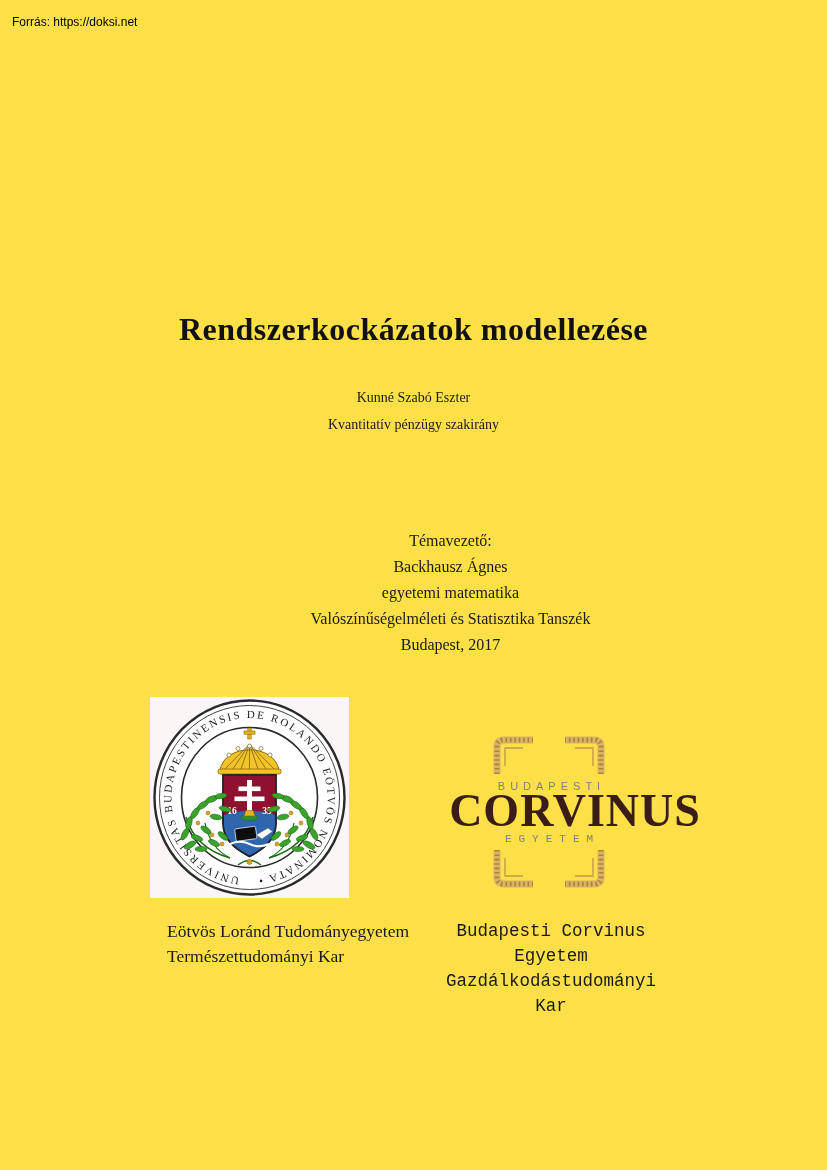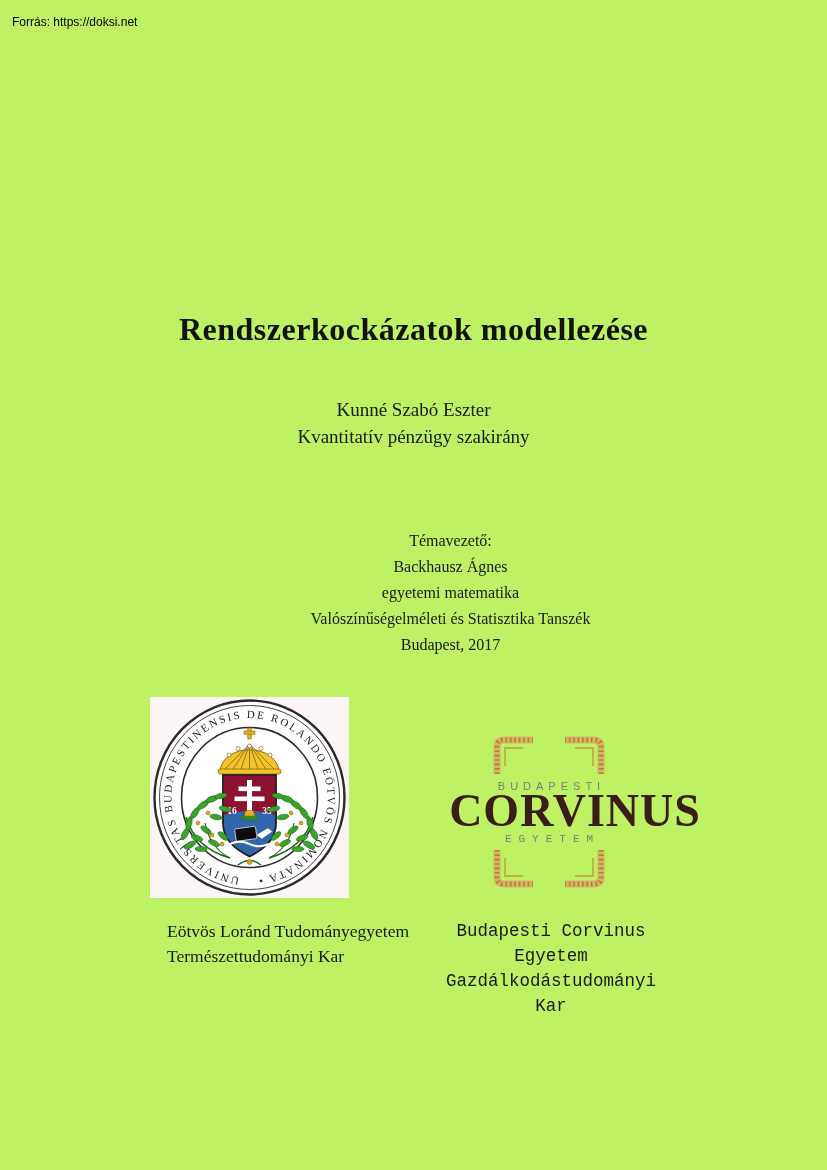--- a/index.html
+++ b/index.html
@@ -1,36 +1,36 @@
 <!DOCTYPE html>
 <html><head>
 <meta charset="utf-8">
 <style>
   html,body{margin:0;padding:0;background:#ffffff;}
   .page{
     position:relative;
     width:827px;height:1170px;
-    background:#bef264;
+    background:#fde047;
     font-family:"Liberation Serif", serif;
     color:#1a1a1a;
     overflow:hidden;
   }
   .source-note{
     position:absolute;left:12px;top:15px;
     font-family:"Liberation Sans", sans-serif;
     font-size:12px;color:#000;
   }
   .title{
     position:absolute;left:0;top:311px;width:827px;
     text-align:center;font-size:32px;font-weight:bold;
     letter-spacing:0.5px;color:#111;
   }
   .author-block{
-    position:absolute;left:0;top:396px;width:827px;
-    text-align:center;font-size:19px;line-height:27px;
+    position:absolute;left:0;top:384px;width:827px;
+    text-align:center;font-size:14px;line-height:27px;
   }
   .supervisor-block{
     position:absolute;left:0;top:528px;width:827px;
     text-align:center;font-size:16px;line-height:26px;margin-left:37px;
   }
   
   .elte-logo{
     position:absolute;left:150px;top:697px;width:199px;height:201px;
     background:#fcf5f5;
   }

